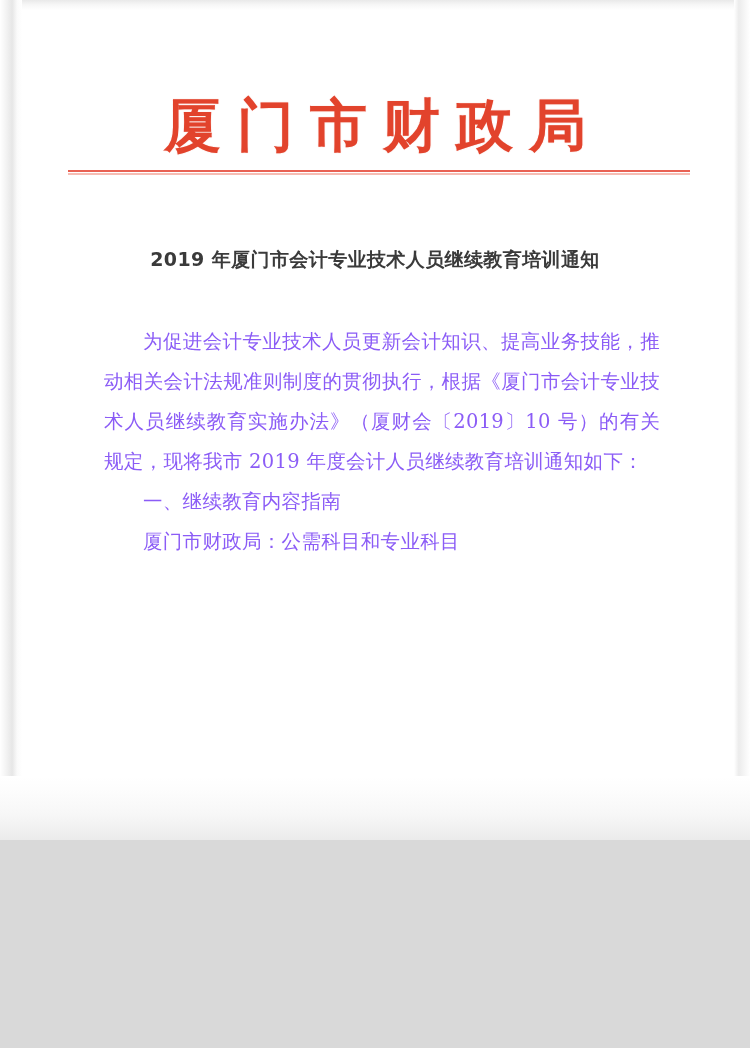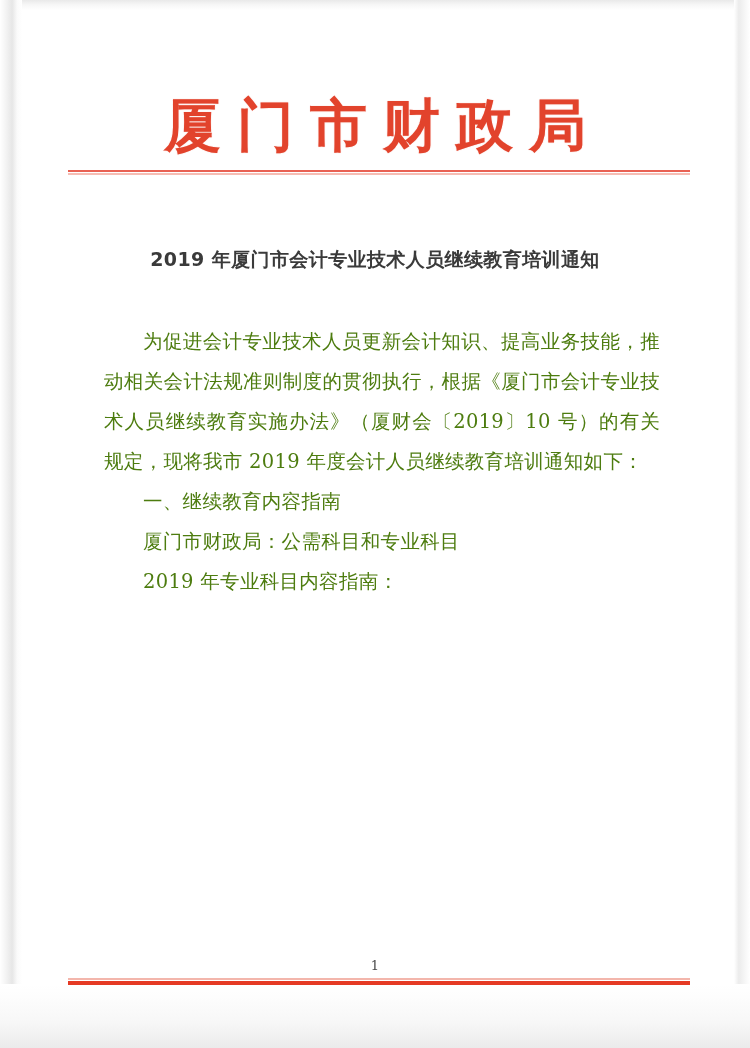--- a/index.html
+++ b/index.html
@@ -10,21 +10,21 @@
   body {
     width: 750px;
     height: 1048px;
     overflow: hidden;
     font-family: "DejaVu Serif", "Liberation Serif", serif;
   }
 
   .page {
     position: relative;
     width: 750px;
-    height: 1048px;
+    height: 840px;
     background: #ffffff;
     box-sizing: border-box;
     overflow: hidden;
   }
 
   
   .scan-edge-left {
     position: absolute;
     left: 0; top: 0;
     width: 22px; height: 1048px;
@@ -123,21 +123,21 @@
     line-height: 1.4;
     color: #3a3a3a;
     letter-spacing: 0.4px;
   }
 
   .body-text {
     position: absolute;
     left: 104px;
     top: 322px;
     width: 556px;
-    color: #4d7c0f;
+    color: #8b5cf6;
     font-family: "DejaVu Serif", "Liberation Serif", serif;
     font-size: 19.5px;
     line-height: 40px;
     text-align: justify;
     text-justify: inter-character;
     letter-spacing: 0.3px;
   }
   .para {
     margin: 0;
     text-indent: 2em;
@@ -182,21 +182,20 @@
 
   <div class="body-text">
     <p class="para">为促进会计专业技术人员更新会计知识、提高业务技能，推动相关会计法规准则制度的贯彻执行，根据《厦门市会计专业技术人员继续教育实施办法》（厦财会〔2019〕10 号）的有关规定，现将我市 2019 年度会计人员继续教育培训通知如下：</p>
 
     <p class="para bold">一、继续教育内容指南</p>
 
     <p class="para">厦门市财政局：公需科目和专业科目</p>
 
 
 
-    <p class="para">2019 年专业科目内容指南：</p>
 
   </div>
 
   <div class="page-number">1</div>
 
   <div class="rule-bottom">
     <div class="bar-a"></div>
     <div class="bar-b"></div>
   </div>
 

